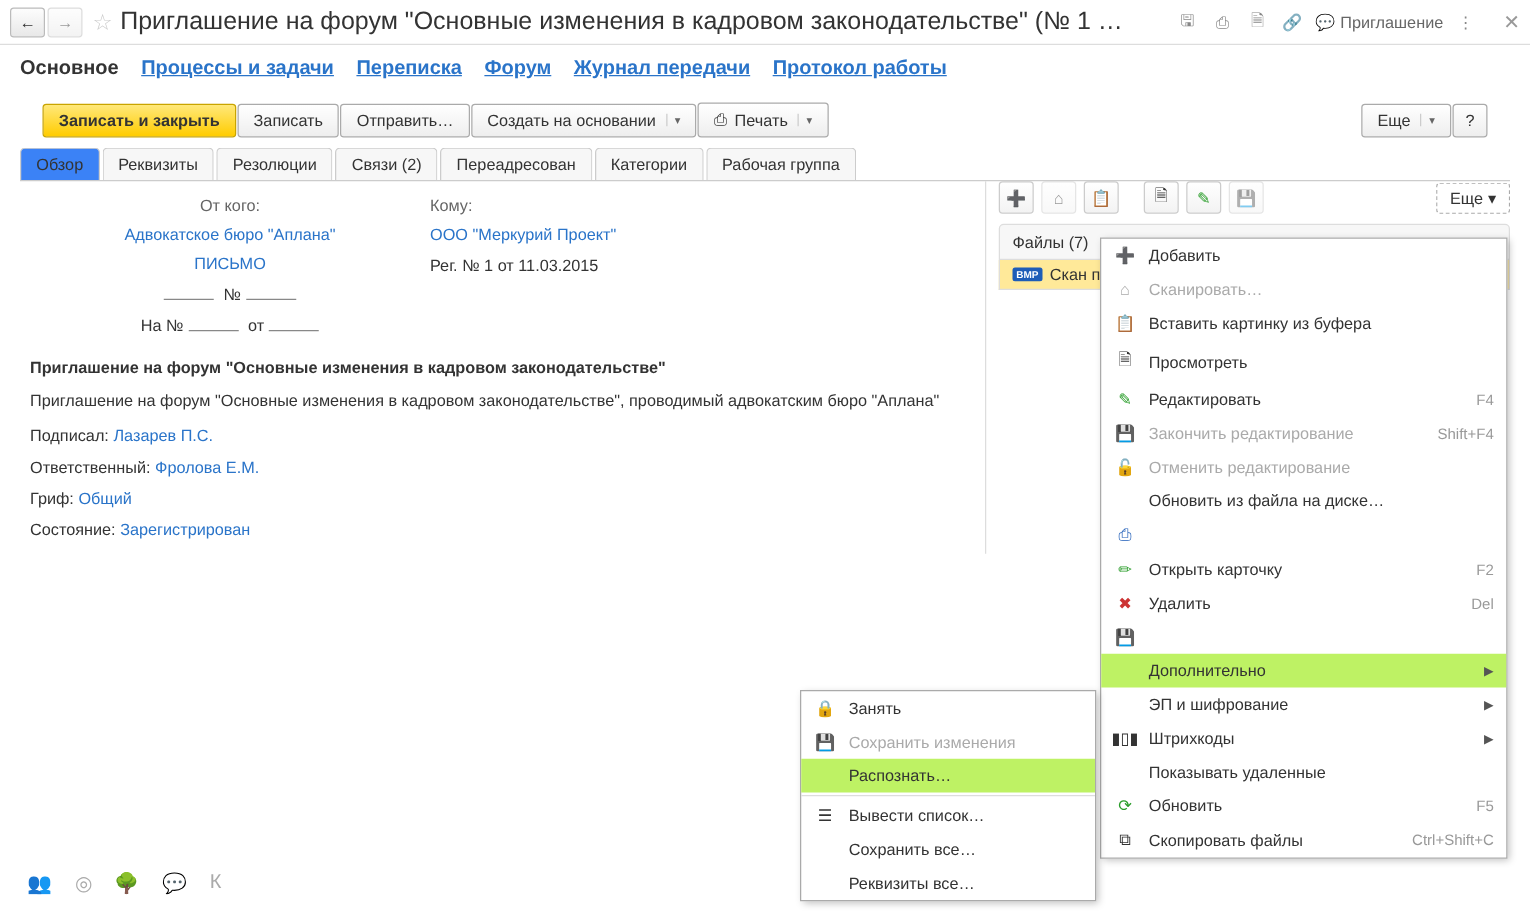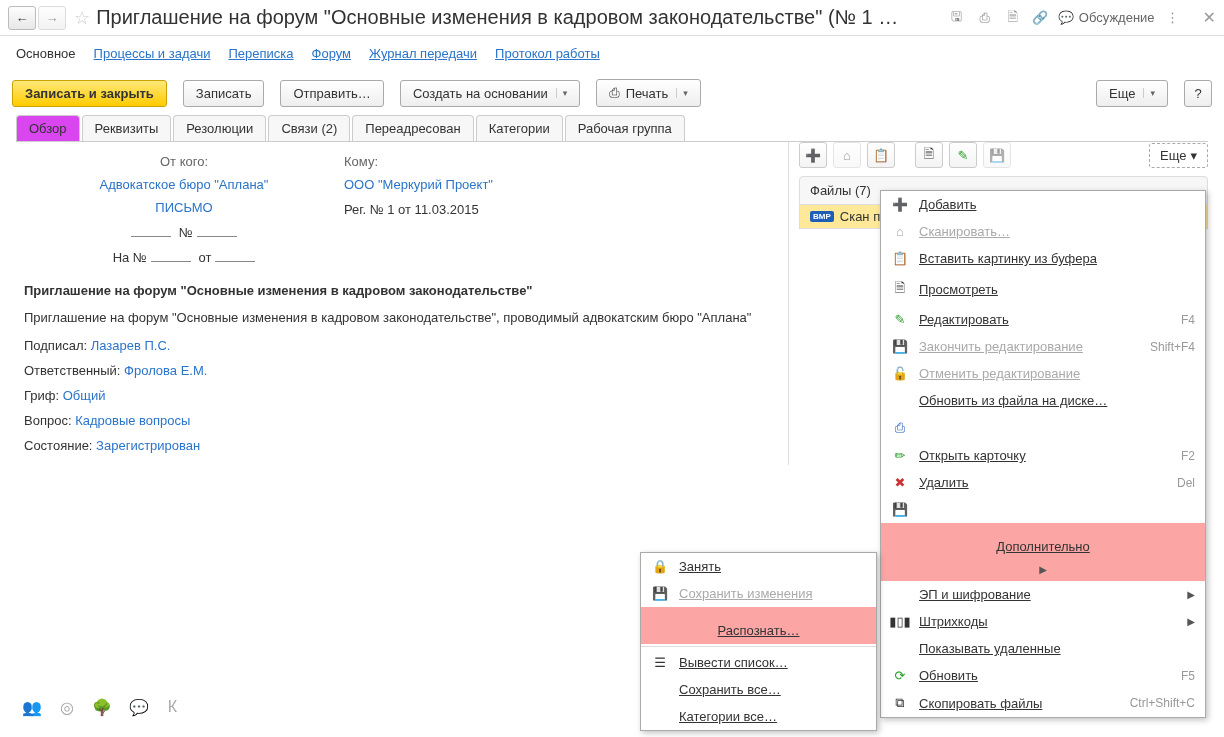--- a/index.html
+++ b/index.html
@@ -11,35 +11,35 @@
 .nav-btn.disabled { opacity: 0.5; }
 .star-icon { color: #ccc; font-size: 18px; margin: 0 6px; }
 .page-title { font-size: 20px; color: #333; flex: 1; white-space: nowrap; overflow: hidden; text-overflow: ellipsis; }
 .title-actions { display: flex; align-items: center; gap: 8px; }
 .title-icon { width: 20px; height: 20px; display: flex; align-items: center; justify-content: center; color: #888; cursor: pointer; }
 .discussion { display: flex; align-items: center; gap: 4px; color: #666; cursor: pointer; }
 .close-btn { font-size: 16px; color: #999; cursor: pointer; margin-left: 12px; }
 
 
 .section-tabs { display: flex; align-items: center; gap: 18px; padding: 10px 16px; }
-.section-tab { color: #2a74c9; text-decoration: underline; cursor: pointer; font-size: 13px; }
+.section-tab { color: #2a74c9; text-decoration: underline; cursor: pointer; font-size: 16px; font-weight: bold; }
 .section-tab.active { color: #333; text-decoration: none; }
 
 
-.action-bar { display: flex; align-items: center; padding: 8px 12px; gap: 16px; }
+.action-bar { display: flex; align-items: center; padding: 8px 34px; gap: 1px; }
 .btn { border: 1px solid #aaa; border-radius: 3px; padding: 5px 12px; background: linear-gradient(#fff,#eee); cursor: pointer; font-size: 13px; display: flex; align-items: center; gap: 6px; }
 .btn.primary { background: linear-gradient(#ffe87a,#ffcc00); border-color: #c9a400; font-weight: bold; }
 .btn .caret { font-size: 9px; color: #666; border-left: 1px solid #ccc; padding-left: 6px; margin-left: 2px; }
 .spacer { flex: 1; }
 .btn-help { width: 28px; justify-content: center; }
 
 
 .lower-tabs { display: flex; border-bottom: 1px solid #ccc; margin: 0 16px; }
 .lower-tab { border: 1px solid #ccc; border-bottom: none; border-radius: 4px 4px 0 0; padding: 5px 12px; background: #f7f7f7; margin-right: 2px; cursor: pointer; font-size: 13px; }
-.lower-tab.active { background: #d946ef; }
+.lower-tab.active { background: #3b82f6; }
 
 
 .main { display: flex; padding: 0 16px; position: relative; }
 .overview { flex: 1; padding: 12px 8px; }
 .overview-row { display: flex; margin-bottom: 10px; }
 .from-col { width: 320px; text-align: center; }
 .to-col { text-align: left; }
 .field-label { color: #666; font-size: 13px; display: block; }
 .link { color: #2a74c9; cursor: pointer; }
 .letter-label { text-align: center; margin-top: 8px; }
@@ -58,24 +58,24 @@
 .icon-btn.disabled { opacity: 0.5; }
 .right-toolbar .spacer { flex: 1; }
 .btn-more { border: 1px dashed #aaa; padding: 4px 10px; border-radius: 3px; cursor: pointer; display: flex; align-items: center; gap: 4px; }
 .file-header { display: flex; padding: 6px 10px; border: 1px solid #ddd; border-radius: 4px 4px 0 0; background: #f7f7f7; margin-top: 8px; }
 .file-row { display: flex; align-items: center; padding: 4px 10px; background: #ffe999; border: 1px solid #ddd; border-top: none; gap: 6px; }
 .bmp-icon { display: inline-block; background: #1e5db8; color: #fff; font-size: 8px; font-weight: bold; padding: 1px 3px; border-radius: 2px; }
 
 
 .menu { position: absolute; background: #fff; border: 1px solid #aaa; box-shadow: 2px 2px 6px rgba(0,0,0,0.25); font-size: 13px; z-index: 100; }
 .menu-item { display: flex; align-items: center; padding: 6px 10px; cursor: pointer; gap: 10px; }
-.menu-item.highlight { background: #fca5a5; flex-direction: column; }
+.menu-item.highlight { background: #bef264; }
 .menu-item.disabled { color: #aaa; }
 .menu-item .mi-icon { width: 18px; display: flex; justify-content: center; }
-.menu-item .mi-label { flex: 1; text-decoration: underline; }
+.menu-item .mi-label { flex: 1; }
 .menu-item .mi-shortcut { color: #999; font-size: 12px; }
 .menu-item .mi-arrow { font-size: 10px; color: #555; }
 .menu-sep { height: 1px; background: #ddd; margin: 2px 0; }
 
 .menu-main { top: 190px; left: 880px; width: 326px; }
 .menu-sub  { top: 552px; left: 640px; width: 237px; }
 
 
 .footer-icons { position: absolute; left: 22px; bottom: 20px; display: flex; gap: 18px; color: #aaa; font-size: 16px; }
 
@@ -94,21 +94,21 @@
     </div>
   <span class="star-icon u">☆</span>
   <div class="page-title">Приглашение на форум "Основные изменения в кадровом законодательстве" (№ 1 …</div>
   <div class="title-actions">
     <span class="title-icon u">🖫</span>
     <span class="title-icon u">⎙</span>
     <span class="title-icon u">🗎</span>
     <span class="title-icon u">🔗</span>
     <span class="discussion">
       <span class="u">💬</span>
-      <span>Обсуждение</span>
+      <span>Приглашение</span>
     </span>
     <span class="title-icon u">⋮</span>
     <span class="close-btn u">✕</span>
   </div>
 </div>
 
 <div class="section-tabs">
   <span class="section-tab active">Основное</span>
   <span class="section-tab">Процессы и задачи</span>
   <span class="section-tab">Переписка</span>
@@ -178,21 +178,20 @@
         <span class="link">ООО "Меркурий Проект"</span>
         <div style="height:10px"></div>
         <div class="reg-line">Рег. № 1 от 11.03.2015</div>
       </div>
     </div>
     <div class="doc-title">Приглашение на форум "Основные изменения в кадровом законодательстве"</div>
     <div class="doc-body">Приглашение на форум "Основные изменения в кадровом законодательстве", проводимый адвокатским бюро "Аплана"</div>
     <div class="meta-line"><span class="lbl">Подписал:</span> <span class="link">Лазарев П.С.</span></div>
     <div class="meta-line"><span class="lbl">Ответственный:</span> <span class="link">Фролова Е.М.</span></div>
     <div class="meta-line"><span class="lbl">Гриф:</span> <span class="link">Общий</span></div>
-    <div class="meta-line"><span class="lbl">Вопрос:</span> <span class="link">Кадровые вопросы</span></div>
     <div class="meta-line"><span class="lbl">Состояние:</span> <span class="link">Зарегистрирован</span></div>
   </div>
 
   <div class="right-panel">
     <div class="right-toolbar">
       <div class="icon-btn">
           <span class="u" style="color:#2a9d2a">➕</span>
         </div>
       <div class="icon-btn disabled">
           <span class="u">⌂</span>
@@ -333,15 +332,15 @@
     <div class="menu-item">
       <span class="mi-icon u">☰</span>
       <span class="mi-label">Вывести список…</span>
     </div>
     <div class="menu-item">
       <span class="mi-icon u"></span>
       <span class="mi-label">Сохранить все…</span>
     </div>
     <div class="menu-item">
       <span class="mi-icon u"></span>
-      <span class="mi-label">Категории все…</span>
+      <span class="mi-label">Реквизиты все…</span>
     </div>
   </div>
 
 </body></html>

